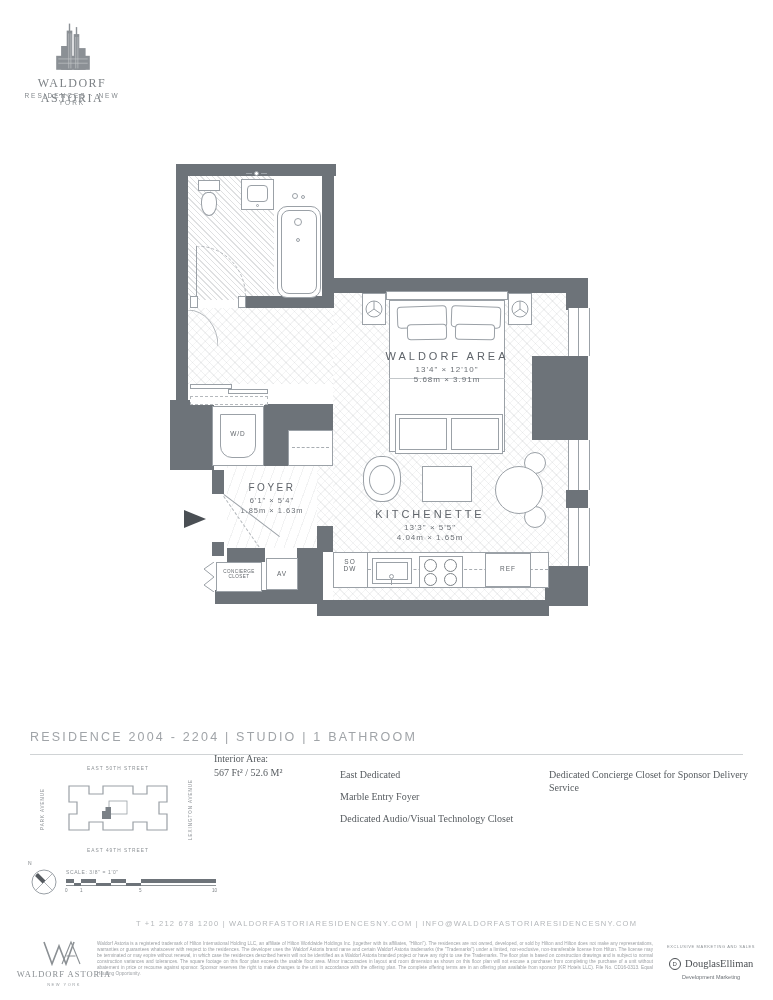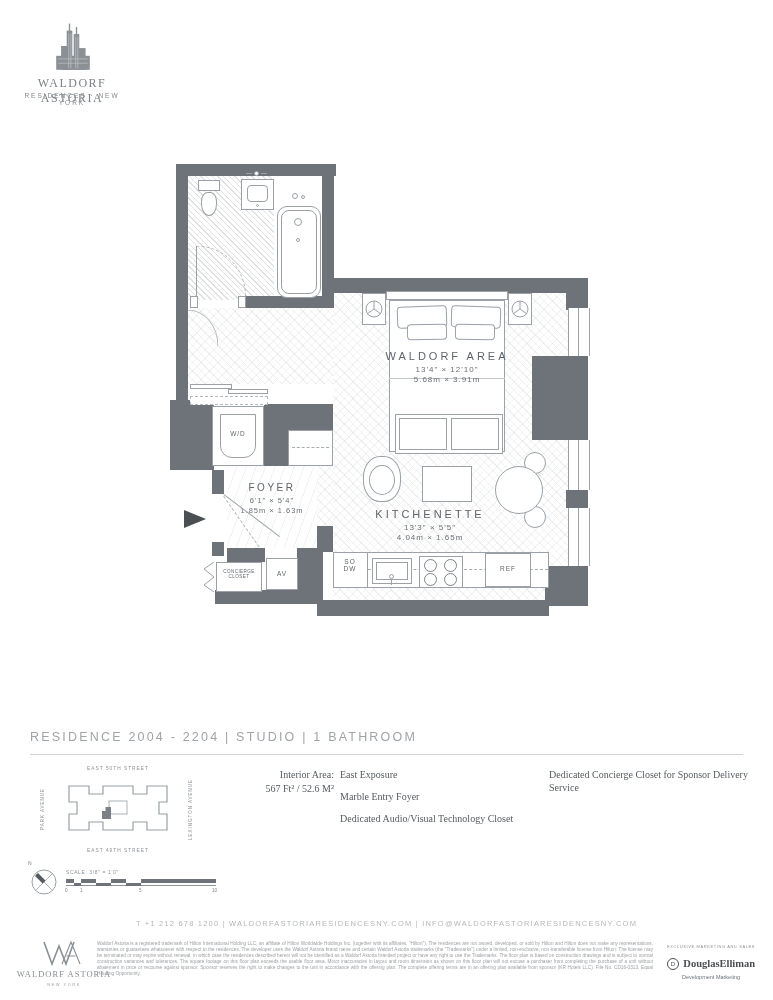--- a/index.html
+++ b/index.html
@@ -228,26 +228,26 @@
       <path d="M10,11 h20 v8 h14 v-8 h30 v8 h14 v-8 h20 v16 h-8 v12 h8 v16 h-20 v-8 h-14 v8 h-30 v-8 h-14 v8 h-20 v-16 h8 v-12 h-8 z" fill="#ffffff" stroke="#9aa0a6" stroke-width="1.2"></path>
       <rect x="50" y="26" width="18" height="13" fill="none" stroke="#9aa0a6" stroke-width="0.8"></rect>
       <rect x="43" y="32" width="9" height="12" fill="#7b8187"></rect>
       <rect x="43" y="32" width="3.5" height="4" fill="#ffffff"></rect>
     </svg>
     <div class="abs vtext" style="left:12px;top:14px;height:58px;font-size:4.5px;letter-spacing:1px;color:#8d9296;text-align:center;">PARK AVENUE</div>
     <div class="abs vtext" style="left:160px;top:10px;height:66px;font-size:4.5px;letter-spacing:1px;color:#8d9296;text-align:center;">LEXINGTON AVENUE</div>
     <div class="abs" style="left:0;top:82px;width:180px;text-align:center;font-size:4.8px;letter-spacing:1px;color:#8d9296;">EAST 49TH STREET</div>
   </div>
 
-  <div class="abs serif" style="left:214px;top:768px;width:120px;text-align:right;">
+  <div class="abs serif" style="left:214px;top:752px;width:120px;">
     <div style="font-size:10px;line-height:14px;color:#575c60;">Interior Area:</div>
     <div style="font-size:10px;line-height:14px;color:#575c60;">567 Ft² / 52.6 M²</div>
   </div>
   <div class="abs serif" style="left:340px;top:768px;width:190px;">
-    <div class="feat">East Exposure</div>
+    <div class="feat">East Dedicated</div>
     <div class="feat">Marble Entry Foyer</div>
     <div class="feat">Dedicated Audio/Visual Technology Closet</div>
   </div>
   <div class="abs serif" style="left:549px;top:768px;width:205px;">
     <div class="feat">Dedicated Concierge Closet for Sponsor Delivery Service</div>
   </div>
 
   <div class="abs" style="left:28px;top:860px;font-size:5px;color:#7e8387;">N</div>
   <svg class="abs" style="left:28px;top:866px;" width="32" height="32" viewBox="0 0 32 32">
     <circle cx="16" cy="16" r="12" fill="#fff" stroke="#9aa0a6" stroke-width="1"></circle>
@@ -279,19 +279,19 @@
       <path d="M2,2 L10,24 L17,6 L24,24 L32,2" stroke="#8b9094" fill="none" stroke-width="1.6"></path>
       <path d="M20,24 L29,2 L38,24 M24.5,16 L33.5,16" stroke="#8b9094" fill="none" stroke-width="1.1"></path>
     </svg>
     <div class="abs serif" style="left:16px;top:31px;width:96px;text-align:center;font-size:8.5px;letter-spacing:1px;color:#8b9094;">WALDORF ASTORIA</div>
     <div class="abs" style="left:16px;top:44px;width:96px;text-align:center;font-size:4px;letter-spacing:1.5px;color:#9a9fa3;">NEW YORK</div>
     <div class="abs" style="left:97px;top:3px;width:556px;font-size:4.7px;line-height:6.1px;text-align:justify;color:#9b9fa3;">Waldorf Astoria is a registered trademark of Hilton International Holding LLC, an affiliate of Hilton Worldwide Holdings Inc. (together with its affiliates, "Hilton"). The residences are not owned, developed, or sold by Hilton and Hilton does not make any representations, warranties or guarantees whatsoever with respect to the residences. The developer uses the Waldorf Astoria brand name and certain Waldorf Astoria trademarks (the "Trademarks") under a limited, non-exclusive, non-transferable license from Hilton. The license may be terminated or may expire without renewal, in which case the residences described herein will not be identified as a Waldorf Astoria branded project or have any right to use the Trademarks. The floor plan is based on construction drawings and is subject to normal construction variances and tolerances. The square footage on this floor plan exceeds the usable floor area. Minor inaccuracies in layout and room dimension as shown on this floor plan will not excuse a purchaser from completing the purchase of a unit without abatement in price or recourse against sponsor. Sponsor reserves the right to make changes to the unit in accordance with the offering plan. The complete offering terms are in an offering plan available from sponsor (KR Hotels LLC). File No. CD16-0313. Equal Housing Opportunity.</div>
     <div class="abs" style="left:658px;top:6px;width:106px;text-align:center;">
       <div style="font-size:4px;letter-spacing:.6px;color:#8d9296;">EXCLUSIVE MARKETING AND SALES</div>
       <div style="margin-top:5px;white-space:nowrap;">
         <span style="display:inline-block;width:10px;height:10px;line-height:10px;border:1px solid #4a4e52;border-radius:50%;font-size:6px;color:#4a4e52;vertical-align:middle;">D</span>
-        <span class="serif" style="font-size:10.5px;font-weight:bold;color:#4a4e52;vertical-align:middle;">DouglasElliman</span>
+        <span class="serif" style="font-size:10.5px;font-weight:normal;color:#4a4e52;vertical-align:middle;">DouglasElliman</span>
       </div>
       <div style="margin-top:2px;font-size:5.5px;color:#6d7277;">Development Marketing</div>
     </div>
   </div>
 
 </div>
 
 </body></html>

